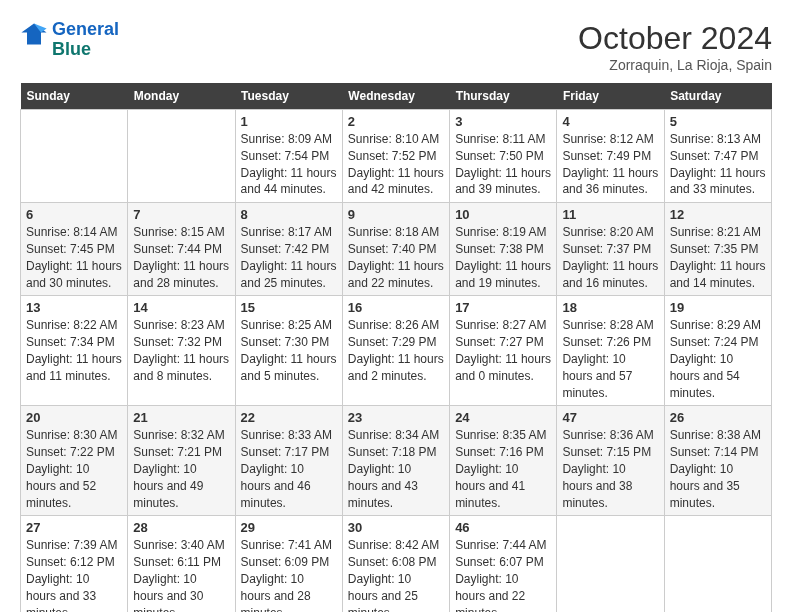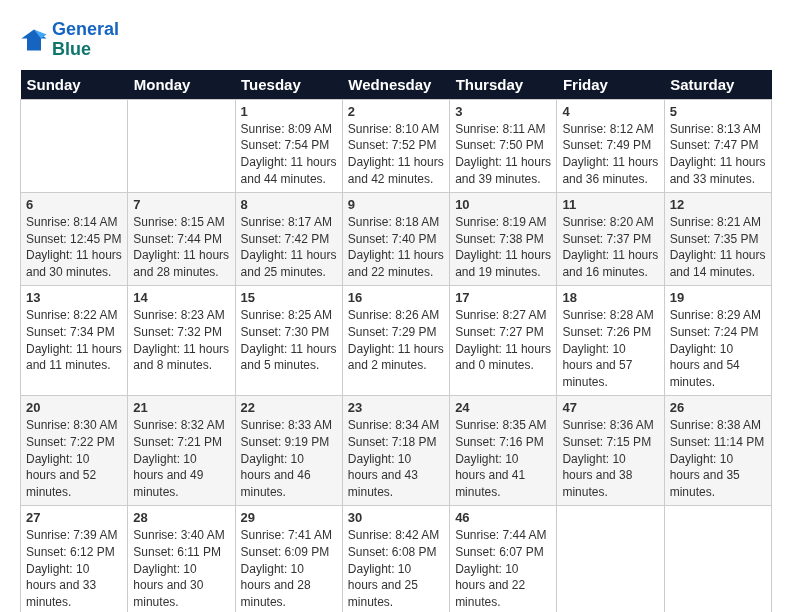--- a/index.html
+++ b/index.html
@@ -11,21 +11,21 @@
       padding: 20px;
     }
     .header {
       display: flex;
       justify-content: space-between;
       align-items: flex-start;
       margin-bottom: 10px;
     }
     .logo {
       display: flex;
-      align-items: center;
+      align-items: flex-start;
       gap: 4px;
     }
     .logo-text {
       font-size: 18px;
       font-weight: bold;
       color: #333;
       line-height: 1.1;
     }
     .logo-text span {
       color: #1565c0;
@@ -45,25 +45,25 @@
     .subtitle {
       font-size: 14px;
       color: #555;
     }
     table {
       width: 100%;
       border-collapse: collapse;
       table-layout: fixed;
     }
     th {
-      background-color: #0f172a;
+      background-color: #404040;
       color: #fff;
       text-align: left;
       padding: 6px 6px;
-      font-size: 15px;
+      font-size: 12px;
       font-weight: bold;
     }
     td {
       border: 1px solid #ccc;
       vertical-align: top;
       padding: 4px 5px;
       font-size: 10.5px;
       color: #333;
       min-height: 70px;
       height: 80px;
@@ -94,20 +94,24 @@
   <div class="logo">
     <svg class="logo-bird" viewBox="0 0 40 40">
       <polygon points="20,5 38,18 30,18 30,35 10,35 10,18 2,18" fill="#1565c0"></polygon>
       <polygon points="20,5 38,12 30,18" fill="#42a5f5"></polygon>
     </svg>
     <div class="logo-text">
       <div><span>General</span></div>
       <div><span style="color:#0f766e">Blue</span></div>
     </div>
   </div>
+  <div class="title-section">
+    <div class="month-title">October 2024</div>
+    <div class="subtitle">Zorraquin, La Rioja, Spain</div>
+  </div>
 </div>
 
 <table>
   <thead>
     <tr>
     <th>Sunday</th>
         <th>Monday</th>
         <th>Tuesday</th>
         <th>Wednesday</th>
         <th>Thursday</th>
@@ -147,21 +151,21 @@
           <span class="day-num">5</span>
           <div class="day-info">Sunrise: 8:13 AM
 Sunset: 7:47 PM
 Daylight: 11 hours and 33 minutes.</div>
         </td>
       </tr>
       <tr>
         <td>
           <span class="day-num">6</span>
           <div class="day-info">Sunrise: 8:14 AM
-Sunset: 12:45 PM
+Sunset: 7:45 PM
 Daylight: 11 hours and 30 minutes.</div>
         </td>
         <td>
           <span class="day-num">7</span>
           <div class="day-info">Sunrise: 8:15 AM
 Sunset: 7:44 PM
 Daylight: 11 hours and 28 minutes.</div>
         </td>
         <td>
           <span class="day-num">8</span>
@@ -247,21 +251,21 @@
         </td>
         <td>
           <span class="day-num">21</span>
           <div class="day-info">Sunrise: 8:32 AM
 Sunset: 7:21 PM
 Daylight: 10 hours and 49 minutes.</div>
         </td>
         <td>
           <span class="day-num">22</span>
           <div class="day-info">Sunrise: 8:33 AM
-Sunset: 9:19 PM
+Sunset: 7:17 PM
 Daylight: 10 hours and 46 minutes.</div>
         </td>
         <td>
           <span class="day-num">23</span>
           <div class="day-info">Sunrise: 8:34 AM
 Sunset: 7:18 PM
 Daylight: 10 hours and 43 minutes.</div>
         </td>
         <td>
           <span class="day-num">24</span>
@@ -271,21 +275,21 @@
         </td>
         <td>
           <span class="day-num">47</span>
           <div class="day-info">Sunrise: 8:36 AM
 Sunset: 7:15 PM
 Daylight: 10 hours and 38 minutes.</div>
         </td>
         <td>
           <span class="day-num">26</span>
           <div class="day-info">Sunrise: 8:38 AM
-Sunset: 11:14 PM
+Sunset: 7:14 PM
 Daylight: 10 hours and 35 minutes.</div>
         </td>
       </tr>
       <tr>
         <td>
           <span class="day-num">27</span>
           <div class="day-info">Sunrise: 7:39 AM
 Sunset: 6:12 PM
 Daylight: 10 hours and 33 minutes.</div>
         </td>

